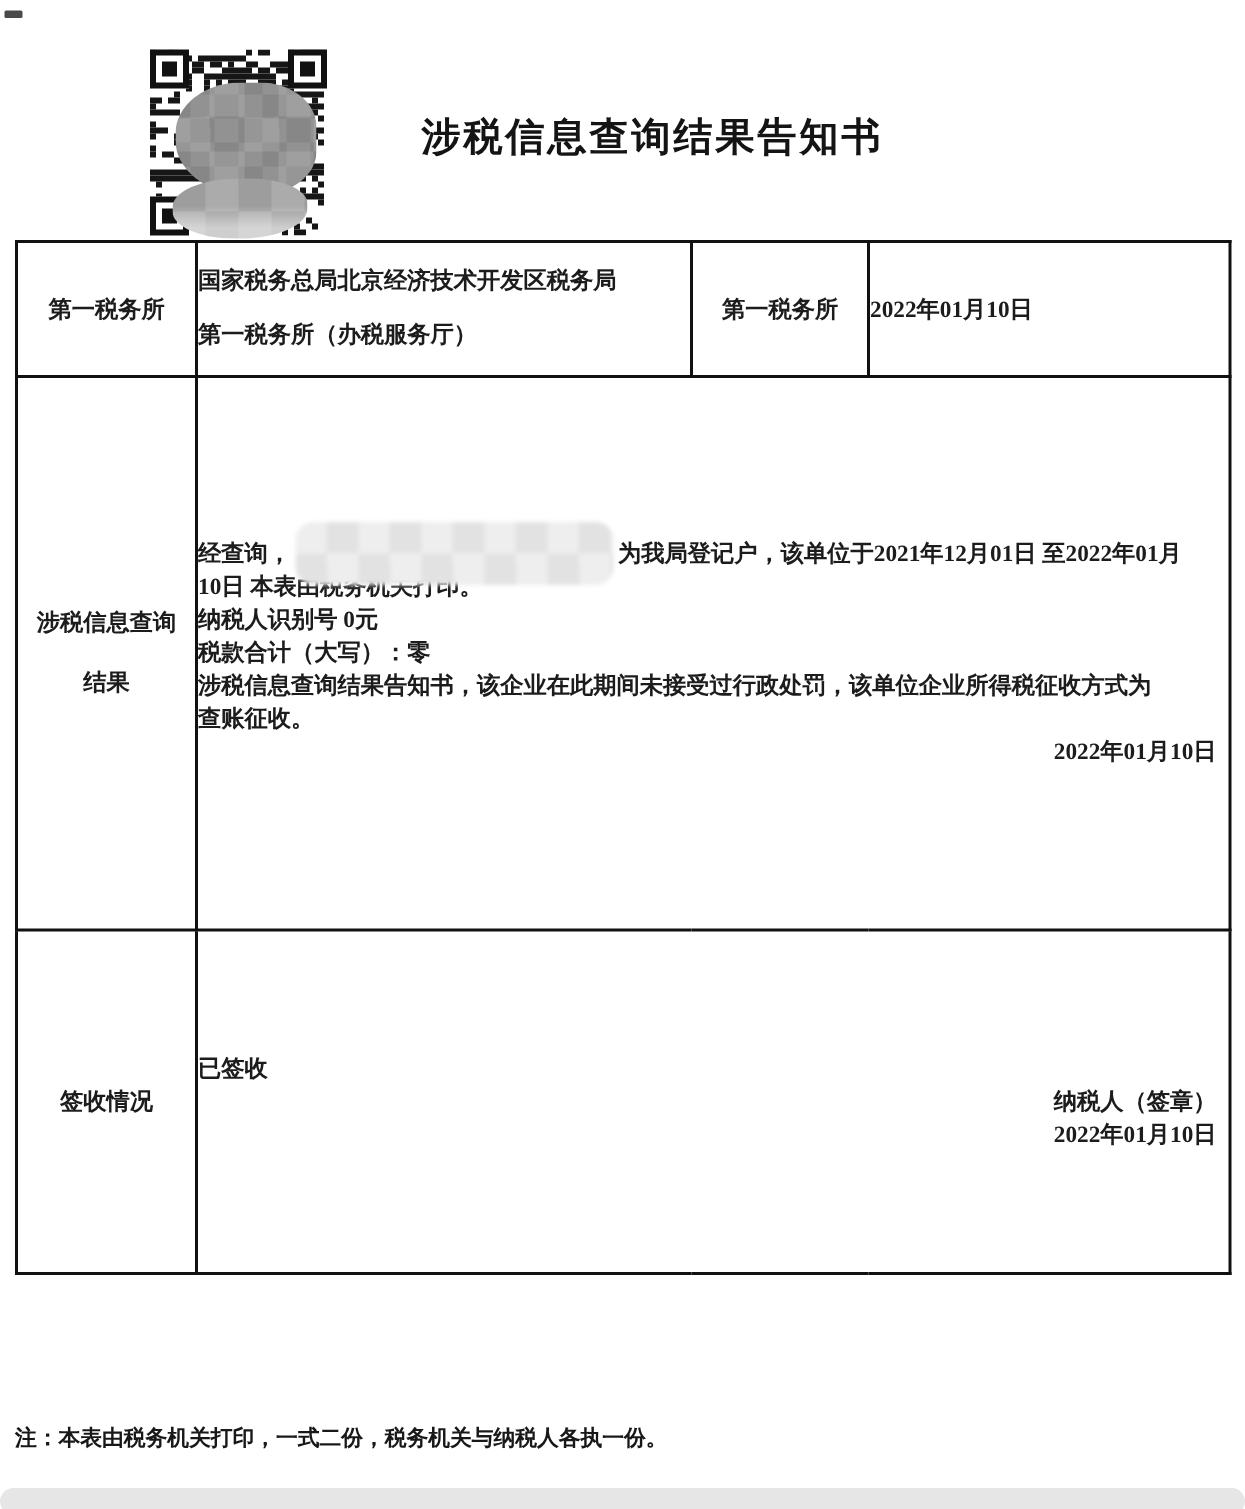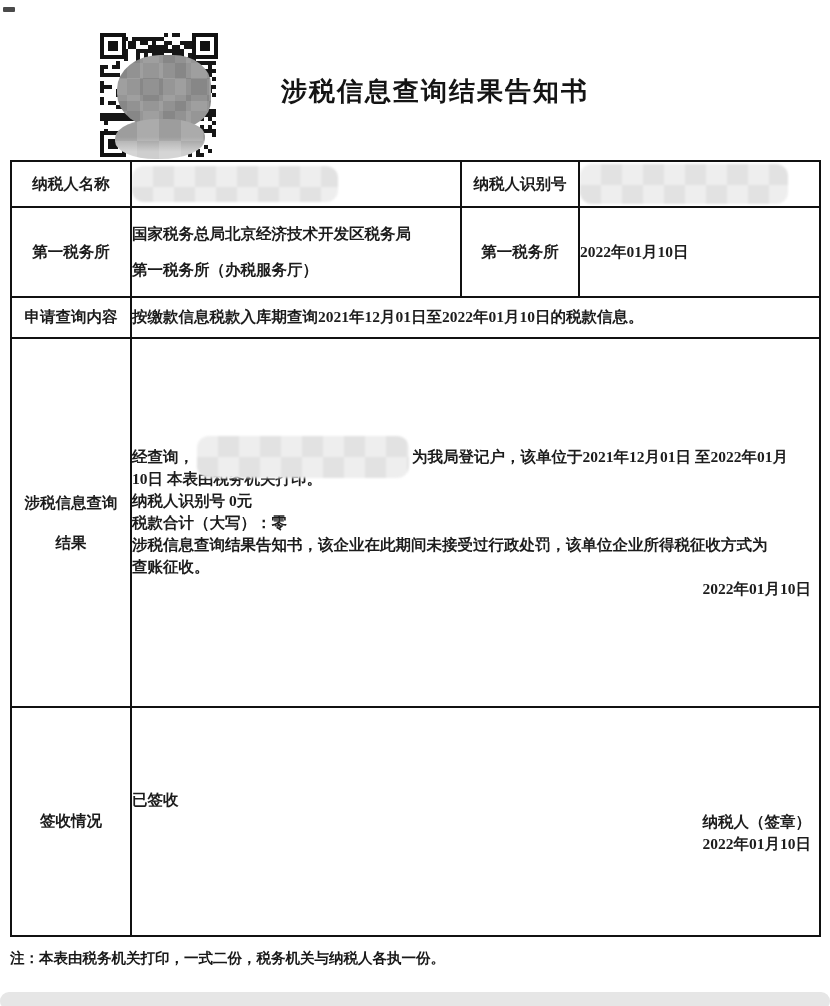--- a/index.html
+++ b/index.html
@@ -509,38 +509,28 @@
 <div class="abs doc-title">涉税信息查询结果告知书</div>
 
 <table class="form">
   <colgroup>
     <col style="width:120px">
       <col style="width:330px">
       <col style="width:118px">
       <col style="width:241px">
   </colgroup>
   <tbody>
-      <tr class="r1">
-    <td class="lbl">纳税人名称</td>
-    <td class="val"><span class="redact redact-name"></span></td>
-    <td class="lbl">纳税人识别号</td>
-    <td class="val"><span class="redact redact-id"></span></td>
-  </tr>
   <tr class="r2">
     <td class="lbl">第一税务所</td>
     <td class="val agency">
       <p>国家税务总局北京经济技术开发区税务局</p>
       <p>第一税务所（办税服务厅）</p>
     </td>
     <td class="lbl">第一税务所</td>
     <td class="val">2022年01月10日</td>
-  </tr>
-  <tr class="r3">
-    <td class="lbl">申请查询内容</td>
-    <td class="val" colspan="3">按缴款信息税款入库期查询2021年12月01日至2022年01月10日的税款信息。</td>
   </tr>
   <tr class="r4">
     <td class="lbl lbl2">
       <div>涉税信息查询</div>
       <div>结果</div>
     </td>
     <td class="val result-cell" colspan="3">
       <p class="p1"><span>经查询，</span><span class="redact redact-inline"></span><span>为我局登记户，该单位于2021年12月01日 至2022年01月</span></p>
       <p class="p2">10日 本表由税务机关打印。</p>
       <p class="p3">纳税人识别号 0元</p>

